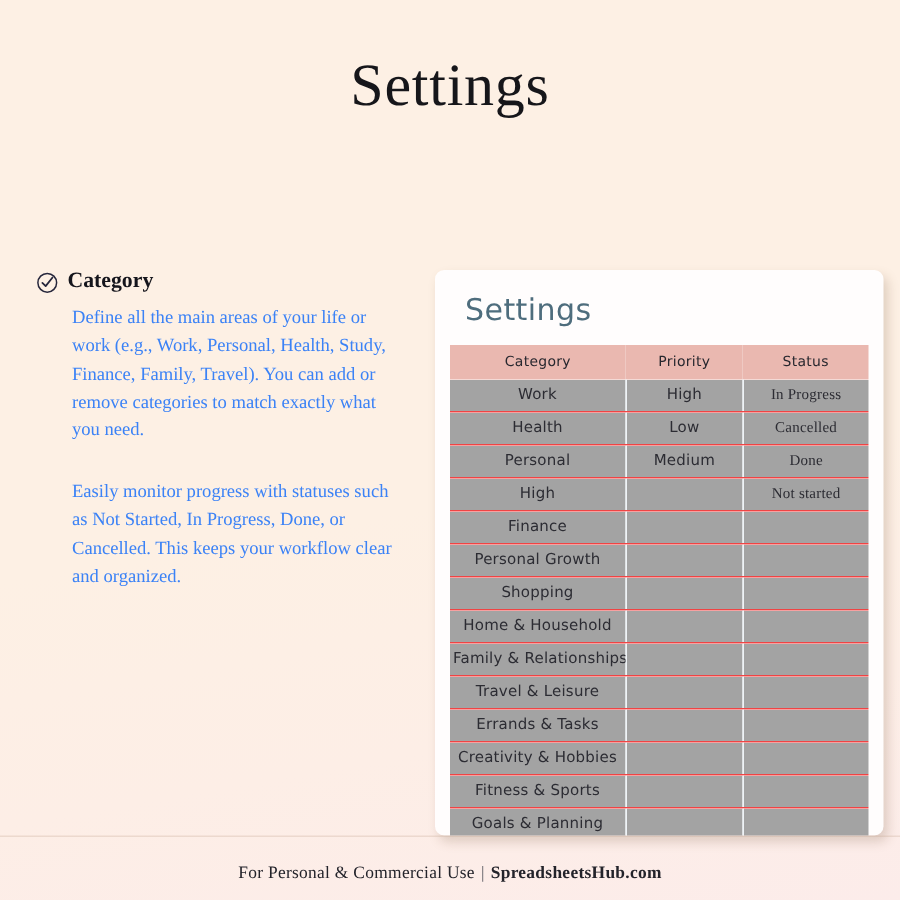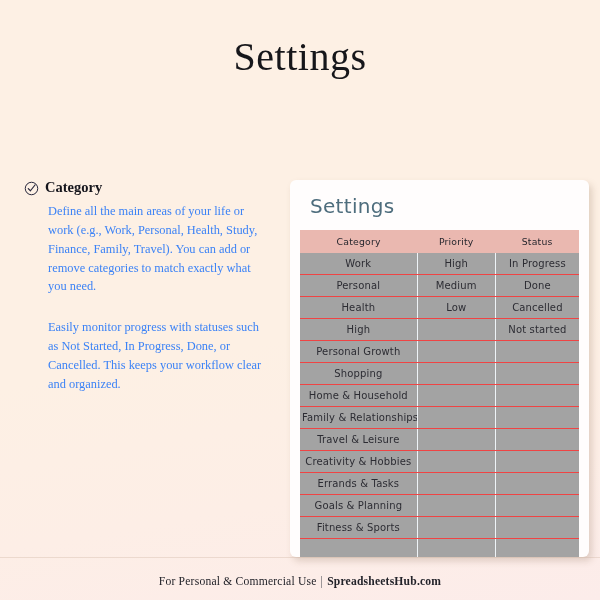--- a/index.html
+++ b/index.html
@@ -135,21 +135,21 @@
     font-size: 10px;
     text-align: center;
     padding: 5px 2px;
     border-bottom: 1px solid #ef4444;
     border-right: 1px solid #eef3f7;
     height: 19px;
     letter-spacing: 0.15px;
     white-space: nowrap;
     overflow: hidden;
   }
-  table.sheet td:last-child { border-right: none; }
+  table.sheet td:last-child { border-right: none; font-family: Liberation Serif, serif; }
 
   table.sheet col.c-cat { width: 42%; }
   table.sheet col.c-pri { width: 28%; }
   table.sheet col.c-sta { width: 30%; }
 
   
   .footer-rule {
     position: absolute;
     left: 0;
     right: 0;
@@ -215,35 +215,40 @@
             <th>Status</th>
           </tr>
         </thead>
         <tbody id="sheet-body">
             <tr>
               <td>Work</td>
               <td>High</td>
               <td>In Progress</td>
             </tr>
             <tr>
+              <td>Health</td>
+              <td>Low</td>
+              <td>Cancelled</td>
+            </tr>
+            <tr>
               <td>Personal</td>
               <td>Medium</td>
               <td>Done</td>
             </tr>
             <tr>
-              <td>Health</td>
-              <td>Low</td>
-              <td>Cancelled</td>
-            </tr>
-            <tr>
               <td>High</td>
               <td></td>
               <td>Not started</td>
             </tr>
             <tr>
+              <td>Finance</td>
+              <td></td>
+              <td></td>
+            </tr>
+            <tr>
               <td>Personal Growth</td>
               <td></td>
               <td></td>
             </tr>
             <tr>
               <td>Shopping</td>
               <td></td>
               <td></td>
             </tr>
             <tr>
@@ -255,36 +260,36 @@
               <td>Family &amp; Relationships</td>
               <td></td>
               <td></td>
             </tr>
             <tr>
               <td>Travel &amp; Leisure</td>
               <td></td>
               <td></td>
             </tr>
             <tr>
+              <td>Errands &amp; Tasks</td>
+              <td></td>
+              <td></td>
+            </tr>
+            <tr>
               <td>Creativity &amp; Hobbies</td>
               <td></td>
               <td></td>
             </tr>
             <tr>
-              <td>Errands &amp; Tasks</td>
+              <td>Fitness &amp; Sports</td>
               <td></td>
               <td></td>
             </tr>
             <tr>
               <td>Goals &amp; Planning</td>
-              <td></td>
-              <td></td>
-            </tr>
-            <tr>
-              <td>Fitness &amp; Sports</td>
               <td></td>
               <td></td>
             </tr>
             <tr>
               <td></td>
               <td></td>
               <td></td>
             </tr>
           </tbody>
       </table>

